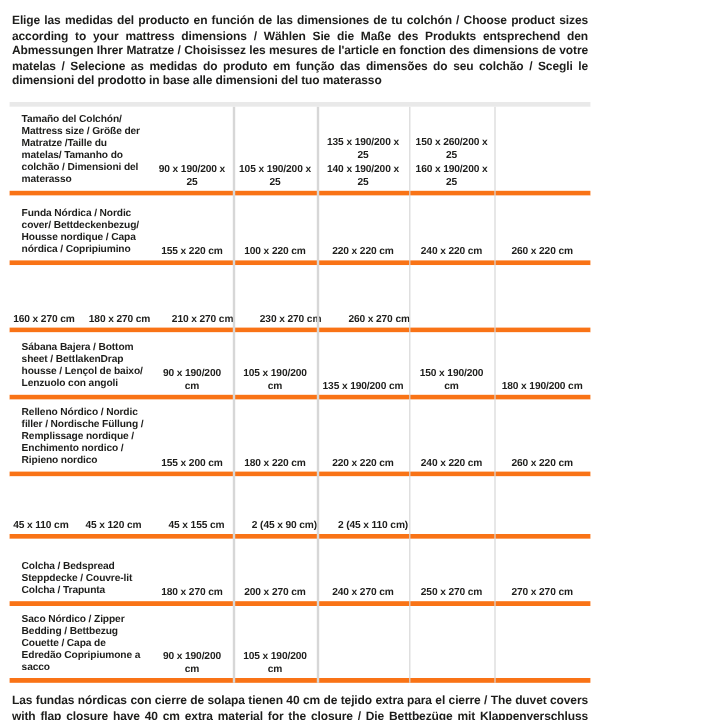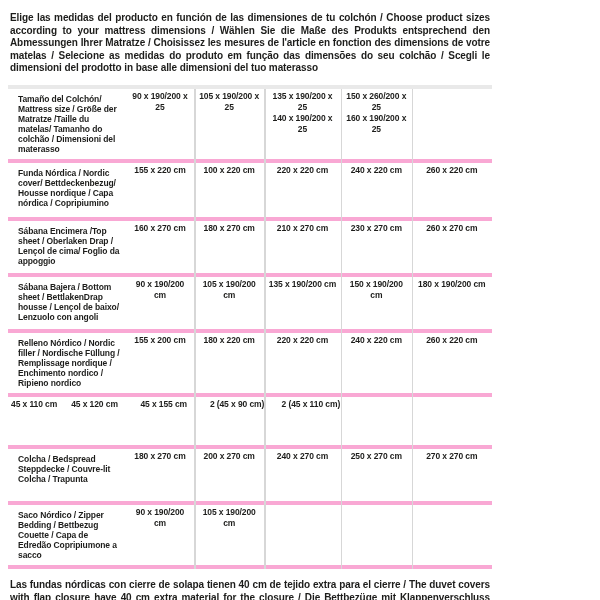--- a/index.html
+++ b/index.html
@@ -8,22 +8,22 @@
     background:#ffffff;color:#1d1d1b;
     font-family:"Liberation Sans",sans-serif;font-weight:bold;
     padding:12px 8px 0 8px;overflow:hidden;
   }
   .intro{
     margin:0 2px 10px 2px;font-size:10px;line-height:12.5px;
     text-align:justify;letter-spacing:-0.1px;
   }
   .size-table{position:relative;border-top:4px solid #e9e9e9;}
   .row{
-    display:flex;align-items:flex-start;background:#ffffff;
-    border-bottom:4px solid #f9a8d4;
+    display:flex;align-items:flex-end;background:#ffffff;
+    border-bottom:4px solid #f97316;
   }
   .row:nth-child(1){min-height:60px}
   .row:nth-child(2){min-height:54px}
   .row:nth-child(3){min-height:52px}
   .row:nth-child(4){min-height:52px}
   .row:nth-child(5){min-height:60px}
   .row:nth-child(6){min-height:48px}
   .row:nth-child(7){min-height:52px}
   .row:nth-child(8){min-height:46px}
   .cell{box-sizing:border-box;}
@@ -86,21 +86,20 @@
           <div>220 x 220 cm</div>
         </div>
         <div class="cell value">
           <div>240 x 220 cm</div>
         </div>
         <div class="cell value">
           <div>260 x 220 cm</div>
         </div>
       </div>
       <div class="row">
-        <div class="cell label">Sábana Encimera /Top sheet / Oberlaken Drap / Lençol de cima/ Foglio da appoggio</div>
         <div class="cell value">
           <div>160 x 270 cm</div>
         </div>
         <div class="cell value">
           <div>180 x 270 cm</div>
         </div>
         <div class="cell value">
           <div>210 x 270 cm</div>
         </div>
         <div class="cell value">

